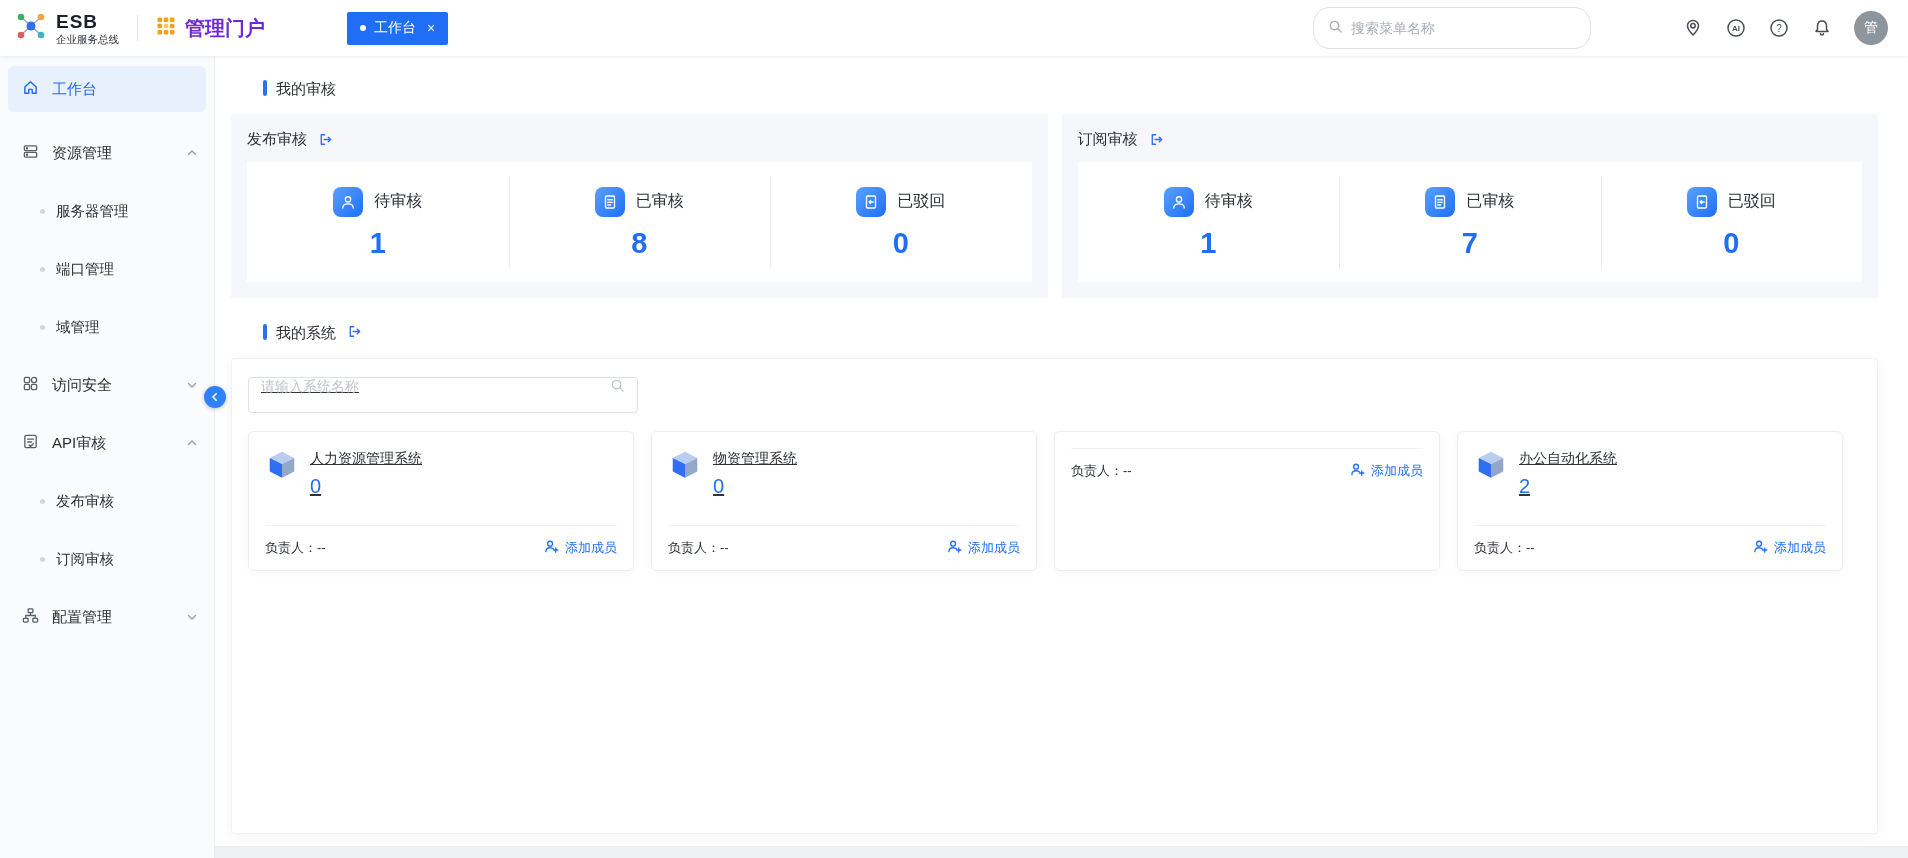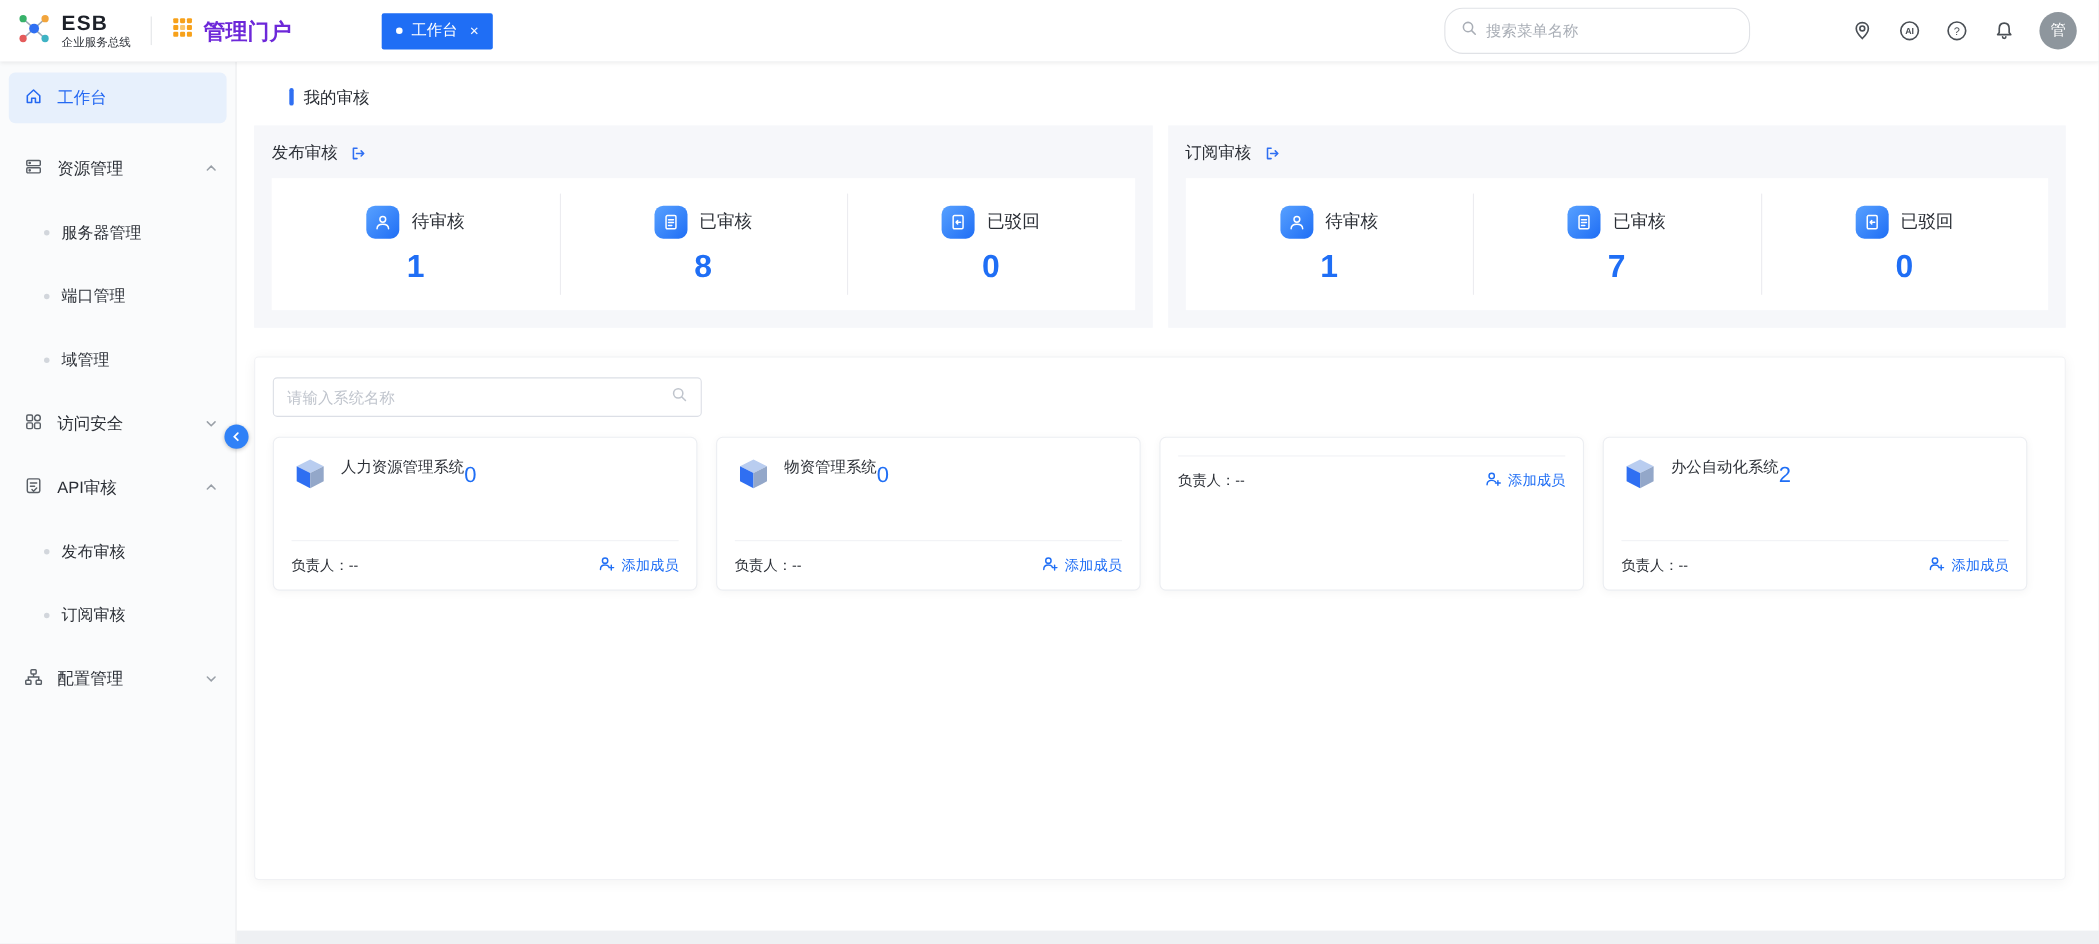--- a/index.html
+++ b/index.html
@@ -70,29 +70,29 @@
   .stat-top { display:flex; align-items:center; gap:11px; }
   .stat-icon { width:30px; height:30px; border-radius:8px;
                background:linear-gradient(135deg,#58a1ff,#1f6ef5);
                display:flex; align-items:center; justify-content:center; flex-shrink:0; }
   .stat-label { font-size:16px; color:#2b2f36; }
   .stat-value { font-size:29px; font-weight:bold; color:#1f6ef5; line-height:1; }
 
   .systems-card { background:#fff; border:1px solid #f0f1f4; border-radius:4px;
                   box-shadow:0 2px 12px rgba(0,0,0,.05); padding:18px 16px; height:476px; }
   .sys-search { width:390px; height:36px; border:1px solid #dcdfe6; border-radius:4px;
-                display:flex; align-items:center; padding:0 12px; margin-bottom:18px; }
+                display:flex; align-items:flex-start; padding:0 12px; margin-bottom:18px;text-decoration:underline; }
   .sys-search input { flex:1; border:0; outline:0; font-size:14px; color:#333; }
   .sys-search input::placeholder { color:#c0c5cd; }
   .sys-cards { display:flex; gap:17px; }
   .sys-card { width:386px; border:1px solid #eceef2; border-radius:6px;
               box-shadow:0 2px 8px rgba(0,0,0,.04); padding:16px 16px 0; height:140px;
               display:flex; flex-direction:column; background:#fff; cursor:pointer; }
   .sys-top { display:flex; gap:11px; flex:1; }
-  .sys-col { display:flex; flex-direction:row; }
+  .sys-col { display:flex; flex-direction:column;text-decoration:underline; }
   .sys-name { font-size:14px; color:#2b2f36; margin-top:2px; }
   .sys-count { font-size:20px; color:#1f6ef5; margin-top:7px; }
   .sys-bottom { border-top:1px solid #f1f2f5; height:45px; display:flex; align-items:center;
                 justify-content:space-between; }
   .owner { color:#2b2f36; font-size:13px; }
   .add-member { color:#1f6ef5; display:flex; align-items:flex-end; gap:6px; cursor:pointer; font-size:13px; }
 </style>
 </head>
 <body>
 
@@ -398,20 +398,30 @@
                   </svg>
                 </span>
                 <span class="stat-label">已驳回</span>
               </div>
               <span class="stat-value">0</span>
             </div>
           </div>
         </section>
       </div>
 
+      <div class="section-head">
+        <span class="section-bar"></span>
+        <span class="section-title">我的系统</span>
+        <span class="link-icon">
+          <svg width="15" height="15" viewBox="0 0 16 16" fill="none" stroke="#2f6ff2" stroke-width="1.5" stroke-linecap="round" stroke-linejoin="round">
+            <path d="M7 3 H3.5 V13 H7"></path>
+              <path d="M6.5 8 H13.5 M11 5.5 L13.5 8 L11 10.5"></path>
+          </svg>
+        </span>
+      </div>
 
       <div class="systems-card">
         <div class="sys-search">
           <input placeholder="请输入系统名称" style="">
           <span>
             <svg width="15" height="15" viewBox="0 0 16 16" fill="none" stroke="#c0c5cd" stroke-width="1.5" stroke-linecap="round">
               <circle cx="7" cy="7" r="4.5"></circle>
                 <path d="M10.5 10.5 L14 14"></path>
             </svg>
           </span>

